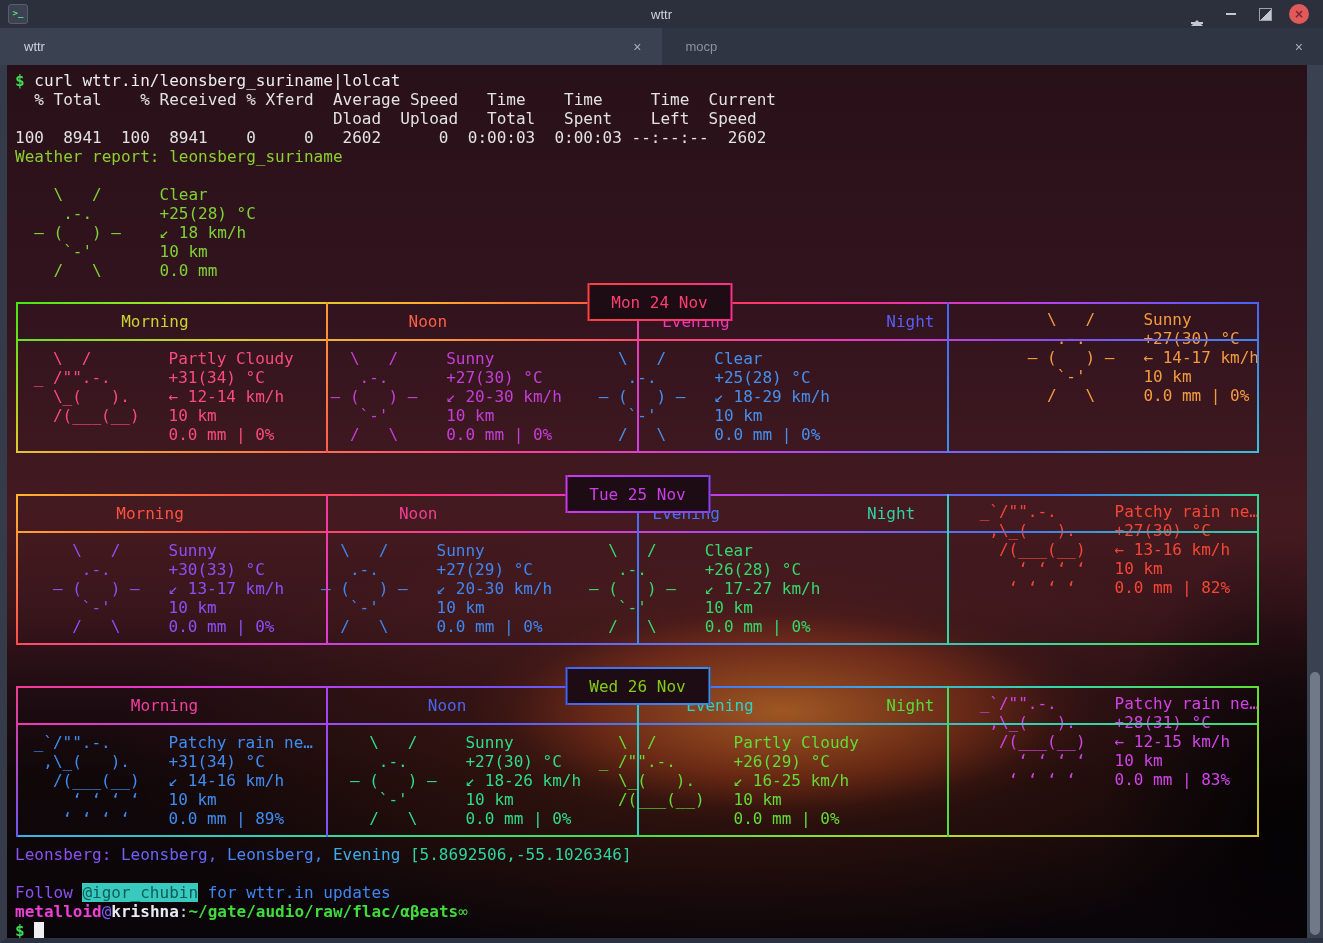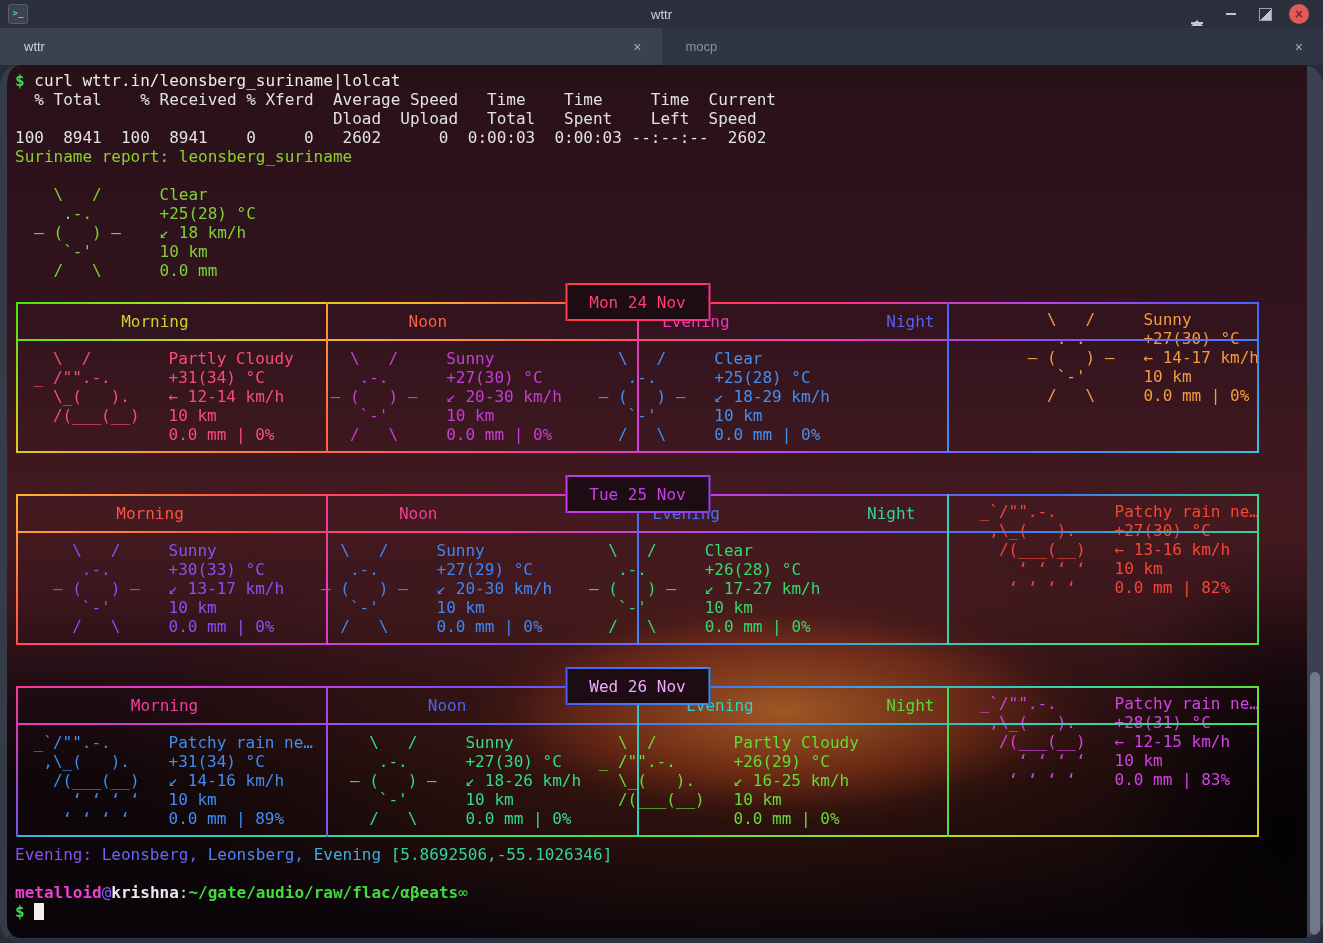--- a/index.html
+++ b/index.html
@@ -28,21 +28,21 @@
   .tab .lbl{margin-left:10px;}
   .tab .x{margin-left:auto;color:#a8afbc;font-size:14px;padding:2px 6px;}
 
   
   .term{position:relative;height:873px;border-left:7px solid #353b49;border-bottom:5px solid #2a3140;
     box-sizing:content-box;overflow:hidden;
     background:
       radial-gradient(ellipse 260px 420px at 97% 88%, rgba(4,2,4,.95), rgba(4,2,4,0) 70%),
       radial-gradient(ellipse 420px 150px at 59% 74%, rgba(255,150,50,.50), rgba(230,90,30,.28) 45%, rgba(120,40,20,.12) 65%, rgba(0,0,0,0) 75%),
       radial-gradient(ellipse 900px 300px at 55% 78%, rgba(190,70,35,.25), rgba(0,0,0,0) 70%),
-      linear-gradient(180deg,#281019 0%,#33141e 30%,#441a20 52%,#3a161c 62%,#1e0c12 72%,#100709 82%,#0a0509 100%); border-radius: 20px;}
+      linear-gradient(180deg,#281019 0%,#33141e 30%,#441a20 52%,#3a161c 62%,#1e0c12 72%,#100709 82%,#0a0509 100%);}
   .content{position:relative;padding:6px 20px 0 8px;}
   pre{margin:0;font:16px/19px "DejaVu Sans Mono",monospace;white-space:pre;}
   .blank{min-height:19px;}
 
   
   .day{position:relative;width:1243px;height:151px;margin-left:1px;}
   .day.first{margin-top:22px;}
   .day.next{margin-top:41px;}
   .grid{display:grid;grid-template-columns:repeat(5,1fr);grid-template-rows:39px 112px;height:100%;}
   .hcell{display:flex;align-items:center;justify-content:center;font:16px "DejaVu Sans Mono",monospace;}
@@ -100,30 +100,30 @@
     </div>
   </div>
 
   <div class="term">
     <div class="content">
 
       <pre><span style="color: rgb(63, 220, 80); font-weight: bold;">$ </span><span style="color: rgb(237, 237, 237);">curl wttr.in/leonsberg_suriname|lolcat</span></pre>
       <pre style="color: rgb(226, 226, 226);">  % Total    % Received % Xferd  Average Speed   Time    Time     Time  Current
                                  Dload  Upload   Total   Spent    Left  Speed
 100  8941  100  8941    0     0   2602      0  0:00:03  0:00:03 --:--:--  2602</pre>
-      <pre style="color: rgb(140, 207, 46);">Suriname report: leonsberg_suriname</pre>
+      <pre style="color: rgb(140, 207, 46);">Weather report: leonsberg_suriname</pre>
       <pre class="blank"> </pre>
       <pre style="color: rgb(127, 210, 53);">    \   /      Clear
      .-.       +25(28) °C
   ― (   ) ―    ↙ 18 km/h
      `-'       10 km
     /   \      0.0 mm</pre>
 
       <div class="day first">
-        <div class="datebox" style="border-image: linear-gradient(90deg, rgb(255, 64, 64), rgb(255, 46, 138)) 1 / 1 / 0 stretch;">
+        <div class="datebox" style="border-image: linear-gradient(90deg, rgb(255, 64, 64), rgb(255, 46, 138)) 1 / 1 / 0 stretch; margin-left: 22px;">
           <span style="color: rgb(255, 63, 110);">Mon 24 Nov</span>
         </div>
         <i class="bl t" style="background: linear-gradient(90deg, rgb(69, 230, 18), rgb(201, 227, 46), rgb(255, 171, 46), rgb(255, 68, 68), rgb(255, 46, 134), rgb(179, 67, 242), rgb(71, 99, 247));"></i>
         <i class="bl m" style="background: linear-gradient(90deg, rgb(95, 227, 28), rgb(216, 207, 46), rgb(255, 155, 54), rgb(255, 75, 102), rgb(238, 56, 187), rgb(141, 75, 245), rgb(63, 134, 245));"></i>
         <i class="bl b" style="background: linear-gradient(90deg, rgb(227, 195, 46), rgb(255, 123, 66), rgb(255, 63, 146), rgb(194, 67, 239), rgb(95, 110, 247), rgb(51, 194, 221));"></i>
         <i class="bl l" style="background: linear-gradient(rgb(69, 230, 18), rgb(224, 201, 46));"></i>
         <i class="bl r" style="background: linear-gradient(rgb(71, 99, 247), rgb(51, 198, 223));"></i>
         <i class="bl v1" style="background: linear-gradient(rgb(255, 155, 54), rgb(255, 92, 75));"></i>
         <i class="bl v2" style="background: linear-gradient(rgb(242, 60, 156), rgb(204, 63, 232));"></i>
         <i class="bl v3" style="background: linear-gradient(rgb(74, 99, 245), rgb(63, 144, 239));"></i>
@@ -190,21 +190,21 @@
           <pre class="bcell" style="color: rgb(53, 217, 110);">     \   /     Clear
       .-.      +26(28) °C
    ― (   ) ―   ↙ 17-27 km/h
       `-'      10 km
      /   \     0.0 mm | 0%</pre>
         </div>
       </div>
 
       <div class="day next">
         <div class="datebox" style="border-image: linear-gradient(90deg, rgb(71, 99, 247), rgb(58, 141, 240)) 1 / 1 / 0 stretch;">
-          <span style="color: #f0abfc;">Wed 26 Nov</span>
+          <span style="color: #84cc16;">Wed 26 Nov</span>
         </div>
         <i class="bl t" style="background: linear-gradient(90deg, rgb(245, 58, 146), rgb(221, 56, 232), rgb(141, 75, 245), rgb(71, 99, 247), rgb(63, 155, 239), rgb(47, 217, 174), rgb(95, 224, 50));"></i>
         <i class="bl m" style="background: linear-gradient(90deg, rgb(238, 56, 176), rgb(179, 67, 242), rgb(95, 95, 247), rgb(63, 141, 242), rgb(47, 208, 192), rgb(63, 220, 110));"></i>
         <i class="bl b" style="background: linear-gradient(90deg, rgb(56, 178, 232), rgb(47, 217, 160), rgb(71, 224, 70), rgb(178, 221, 46), rgb(227, 204, 46));"></i>
         <i class="bl l" style="background: linear-gradient(rgb(245, 58, 146), rgb(110, 85, 245));"></i>
         <i class="bl r" style="background: linear-gradient(rgb(95, 224, 50), rgb(227, 201, 46));"></i>
         <i class="bl v1" style="background: linear-gradient(rgb(168, 67, 242), rgb(124, 85, 245));"></i>
         <i class="bl v2" style="background: linear-gradient(rgb(51, 194, 212), rgb(47, 212, 178));"></i>
         <i class="bl v3" style="background: linear-gradient(rgb(63, 220, 92), rgb(89, 220, 58));"></i>
         <div class="grid">
@@ -228,22 +228,23 @@
       `-'      10 km
      /   \     0.0 mm | 0%</pre>
           <pre class="bcell" style="color: rgb(99, 220, 56);">   \  /        Partly Cloudy
  _ /"".-.      +26(29) °C
    \_(   ).    ↙ 16-25 km/h
    /(___(__)   10 km
                0.0 mm | 0%</pre>
         </div>
       </div>
 
-      <pre class="loc"><span style="color: rgb(138, 82, 242);">Evening: </span><span style="color: rgb(106, 100, 247);">Leonsberg, </span><span style="color: rgb(74, 134, 245);">Leonsberg, </span><span style="color: rgb(58, 174, 232);">Evening </span><span style="color: rgb(47, 212, 160); text-align: center;">[5.8692506,-55.1026346]</span></pre>
+      <pre class="loc"><span style="color: rgb(138, 82, 242);">Leonsberg: </span><span style="color: rgb(106, 100, 247);">Leonsberg, </span><span style="color: rgb(74, 134, 245);">Leonsberg, </span><span style="color: rgb(58, 174, 232);">Evening </span><span style="color: rgb(47, 212, 160); text-align: center;">[5.8692506,-55.1026346]</span></pre>
       <pre class="blank"> </pre>
+      <pre><span style="color: rgb(138, 82, 242);">Follow </span><span style="color: rgb(14, 94, 87); background: rgb(56, 202, 190);">@igor_chubin</span><span style="color: rgb(63, 134, 242);"> for wttr.in updates</span></pre>
       <pre><span style="color: rgb(238, 63, 214); font-weight: bold;">metalloid</span><span style="color: rgb(124, 92, 245);">@</span><span style="color: rgb(232, 236, 240); font-weight: bold;">krishna</span><span style="color: rgb(208, 212, 218);">:</span><span style="color: rgb(63, 220, 60); font-weight: bold;">~/gate/audio/raw/flac/αβeats</span><span style="color: rgb(63, 220, 60);">∞</span></pre>
       <pre><span><span style="color: rgb(63, 220, 80); font-weight: bold;">$ </span></span><span class="cursor"></span></pre>
 
     </div>
 
     <div class="scrollbar">
       <div class="thumb"></div>
     </div>
   </div>
 

